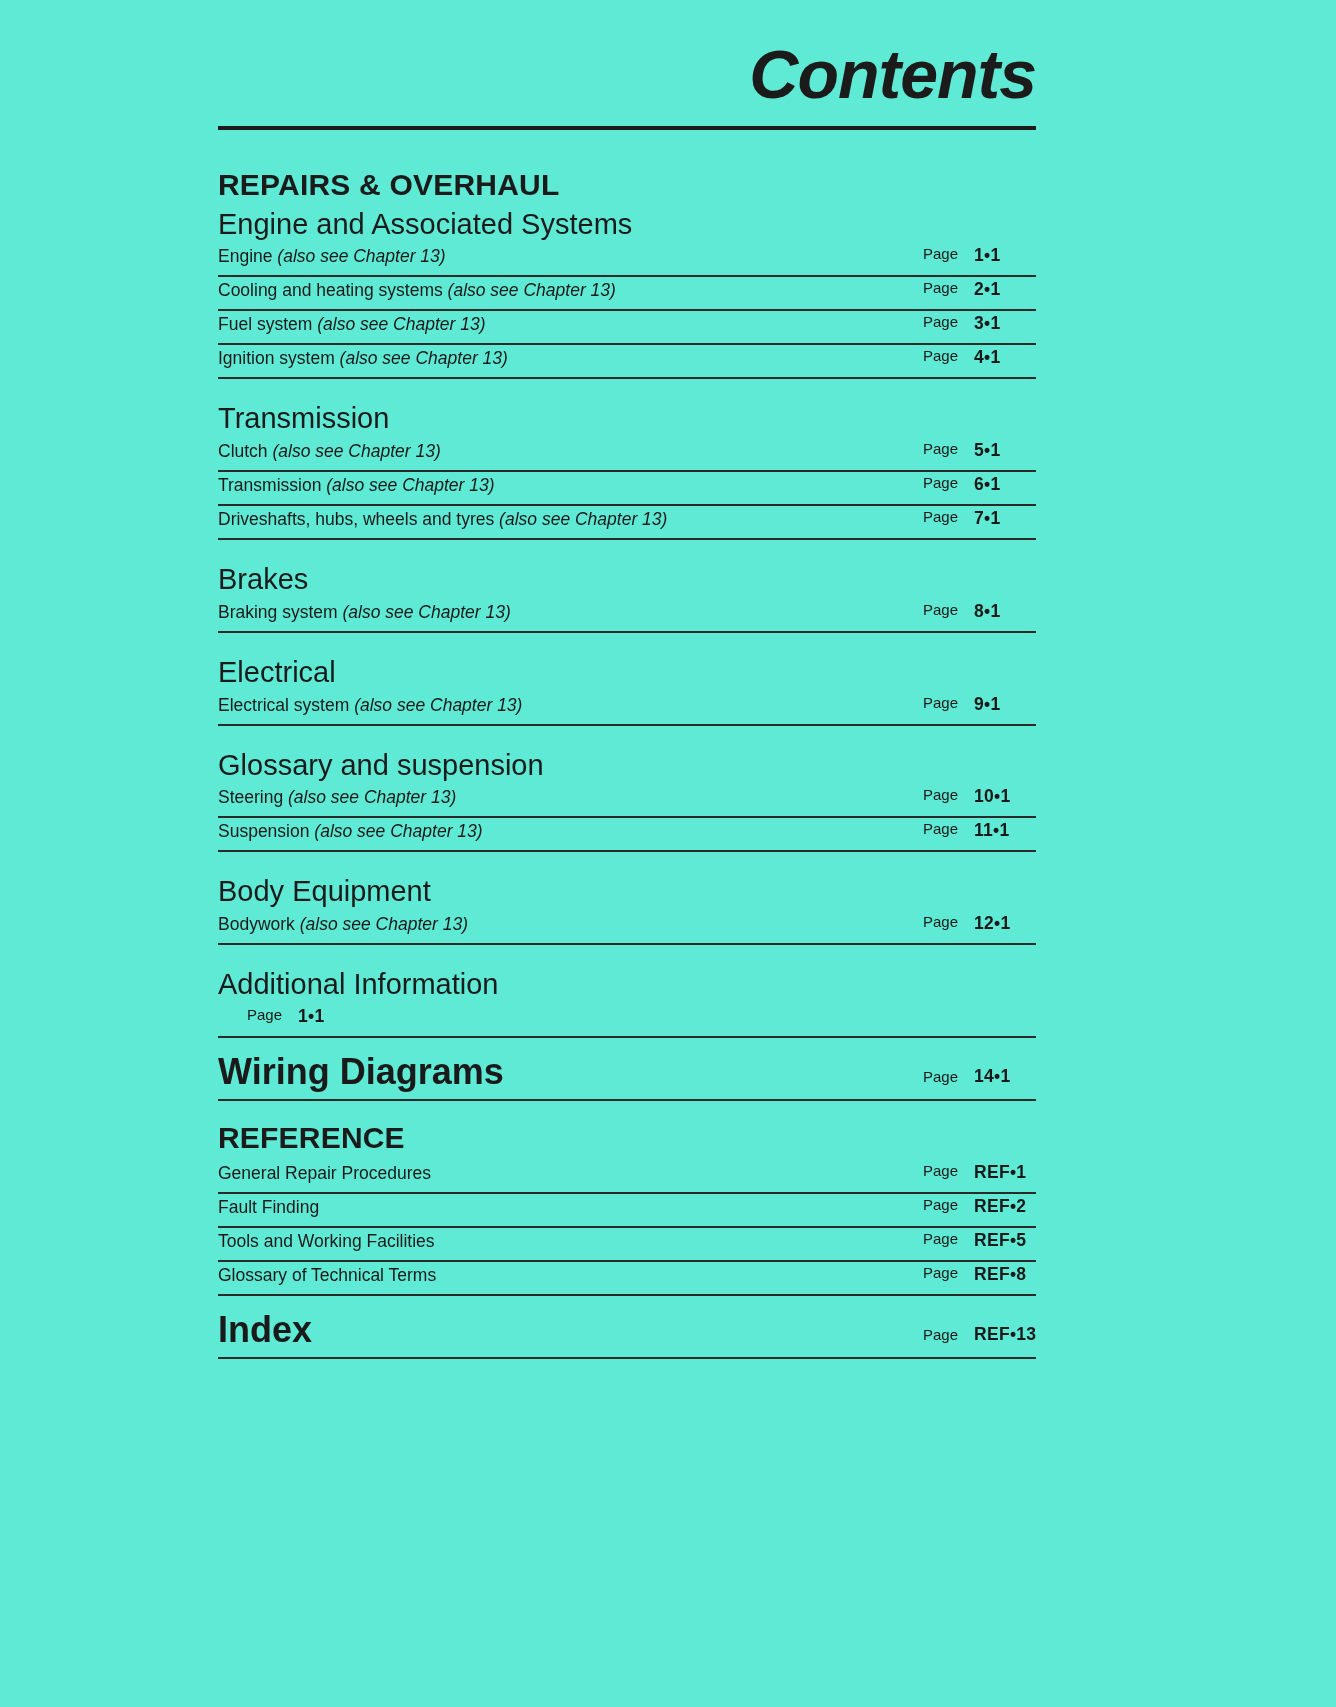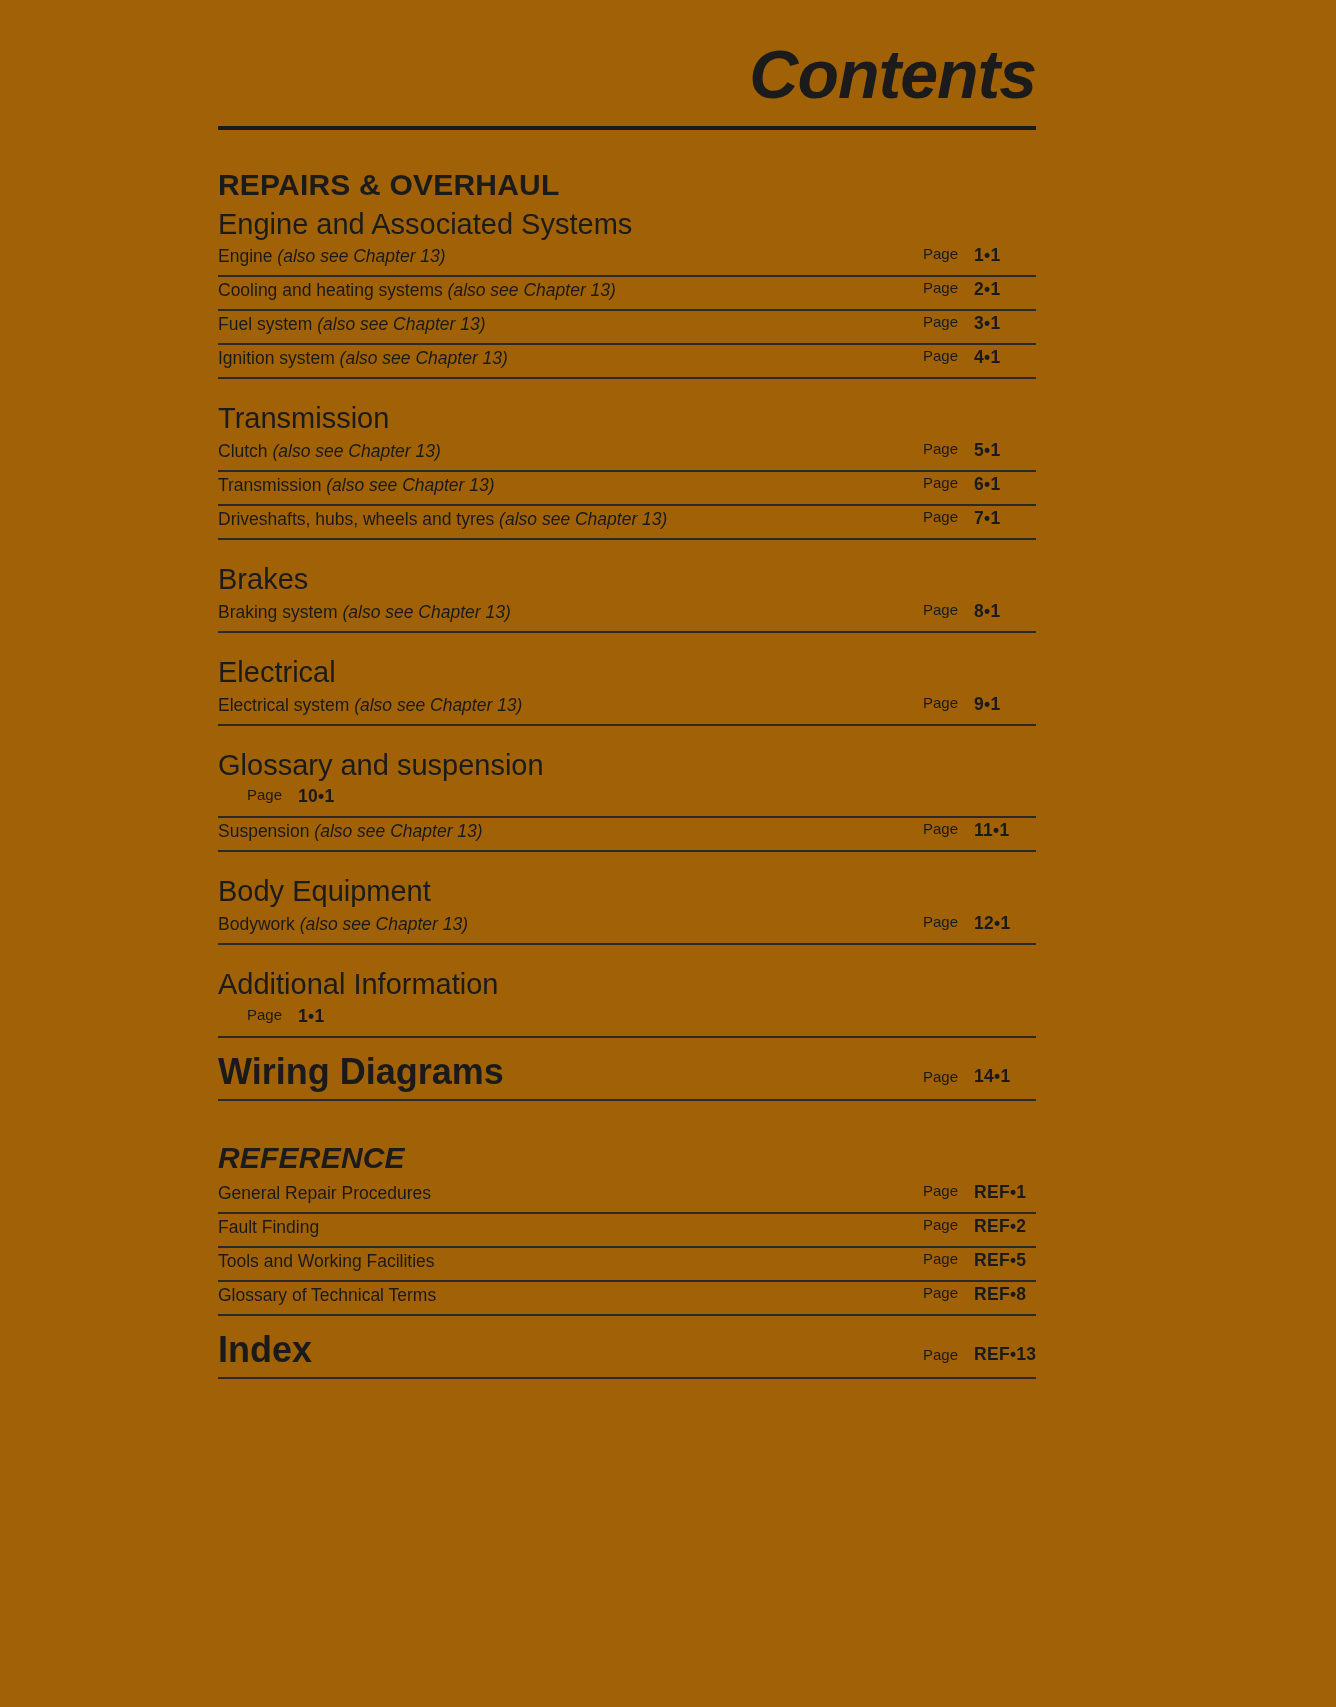--- a/index.html
+++ b/index.html
@@ -13,21 +13,21 @@
     font-family: "Liberation Sans", sans-serif;
     color: #1a1a1a;
     -webkit-font-smoothing: antialiased;
   }
   .page {
     position: relative;
     width: 1336px;
     height: 1707px;
     box-sizing: border-box;
     padding: 0;
-    background: #a16207;
+    background: #5eead4;
   }
 
   
   .header {
     padding: 40px 300px 0 0;
     text-align: right;
   }
   .page-title {
     font-size: 68px;
     font-weight: bold;
@@ -52,22 +52,21 @@
   
   .part-heading {
     font-size: 30px;
     font-weight: bold;
     letter-spacing: 0.2px;
     margin: 38px 0 4px 0;
     line-height: 1.15;
     color: #1b1b1b;
   }
   .part-heading.reference {
-    margin-top: 40px;
-    font-style: italic;
+    margin-top: 20px;
   }
 
   
   .group-heading {
     font-size: 29px;
     font-weight: normal;
     line-height: 1.2;
     margin: 22px 0 2px 0;
     color: #1b1b1b;
   }
@@ -191,20 +190,21 @@
 
     <div class="group-heading">Electrical</div>
     <div class="row">
       <div class="label"><span>Electrical system </span><span class="note">(also see Chapter 13)</span></div>
       <div class="page-word">Page</div>
       <div class="page-num">9•1</div>
     </div>
 
     <div class="group-heading">Glossary and suspension</div>
     <div class="row">
+      <div class="label"><span>Steering </span><span class="note">(also see Chapter 13)</span></div>
       <div class="page-word">Page</div>
       <div class="page-num">10•1</div>
     </div>
     <div class="row">
       <div class="label"><span>Suspension </span><span class="note">(also see Chapter 13)</span></div>
       <div class="page-word">Page</div>
       <div class="page-num">11•1</div>
     </div>
 
     <div class="group-heading">Body Equipment</div>

